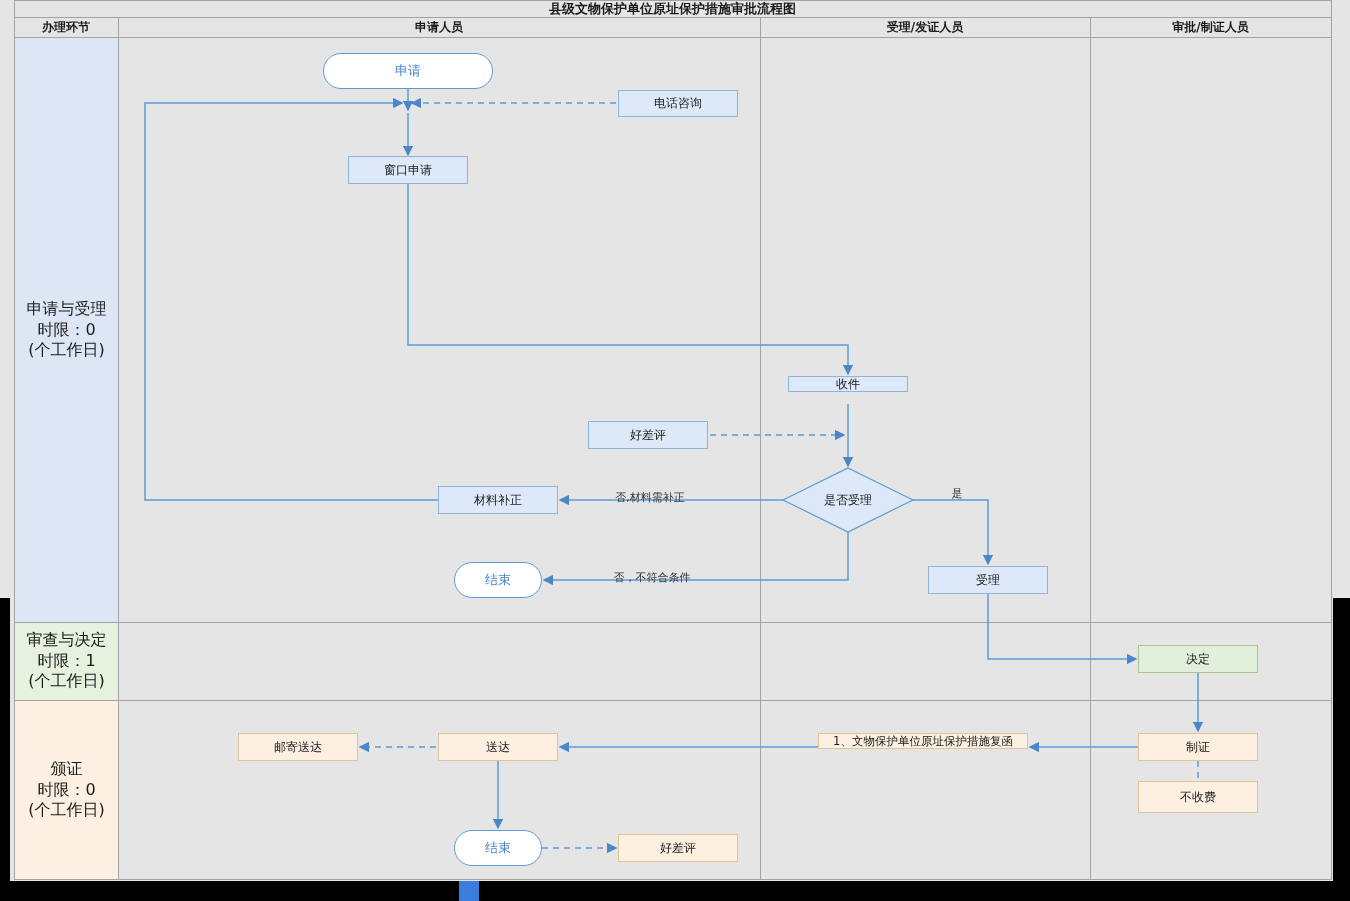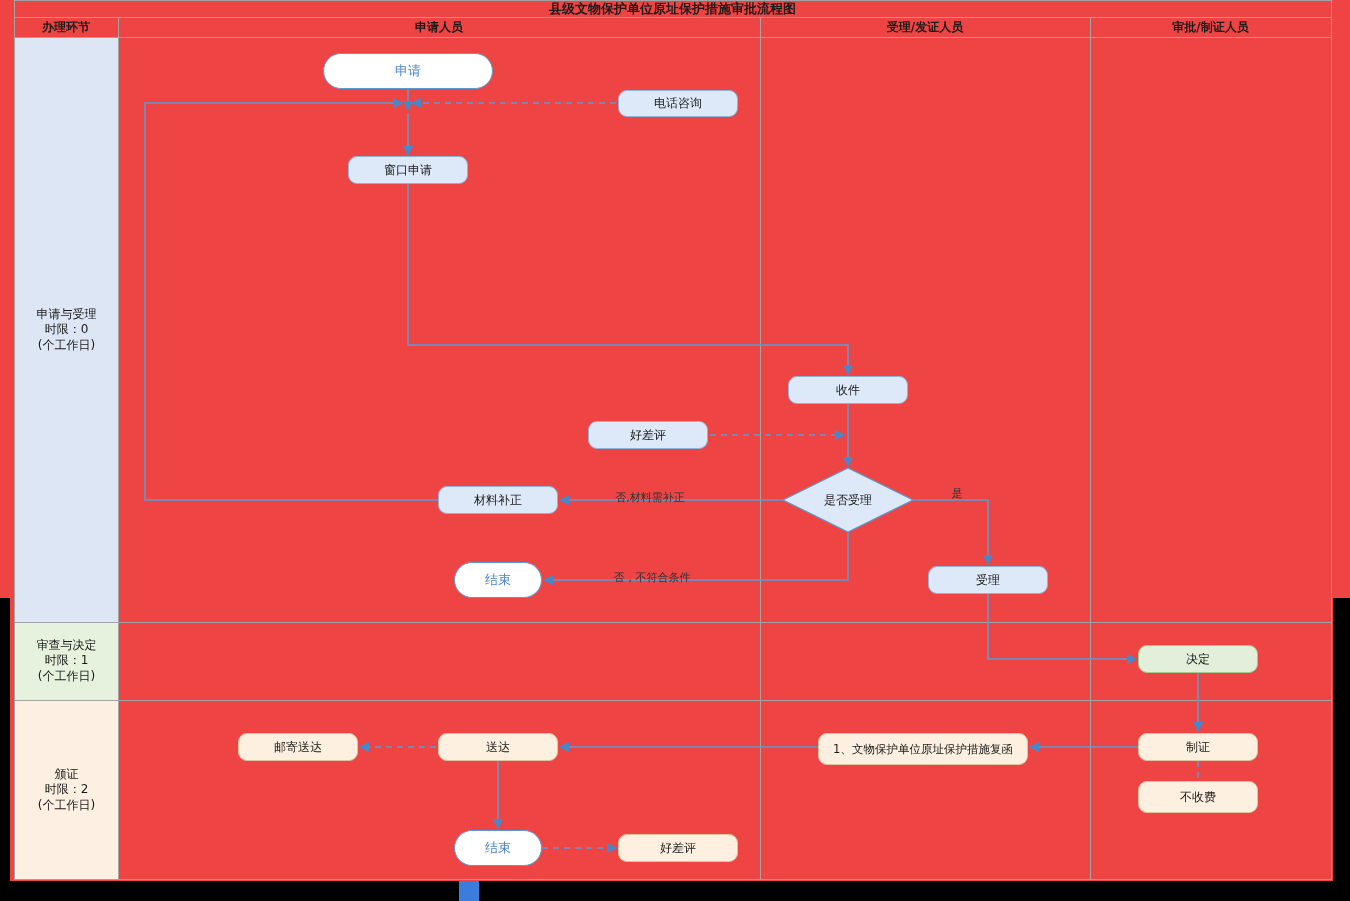--- a/index.html
+++ b/index.html
@@ -1,36 +1,36 @@
 <!DOCTYPE html>
 <html><head>
 <meta charset="utf-8">
 <style>
   html,body{margin:0;padding:0;background:#fff;}
   #stage{
-    position:relative;width:1350px;height:901px;background:#ef4444;overflow:hidden;
+    position:relative;width:1350px;height:901px;background:#e5e5e5;overflow:hidden;
     font-family:"DejaVu Sans","Liberation Sans",sans-serif;color:#1a1a1a;text-decoration:underline;
   }
   .abs{position:absolute;box-sizing:border-box;}
   .gridline{position:absolute;background:#a3a3a3;}
   .title{
     position:absolute;display:flex;align-items:center;justify-content:center;
     font-weight:bold;font-size:13px;
   }
   .colhead{
     position:absolute;display:flex;align-items:center;justify-content:center;
     font-weight:bold;font-size:12px;
   }
   .lane-label{
     position:absolute;display:flex;align-items:center;justify-content:center;
-    text-align:center;font-size:12px;line-height:1.3;white-space:pre-line;
+    text-align:center;font-size:16px;line-height:1.3;white-space:pre-line;
   }
   .node{
     position:absolute;display:flex;align-items:center;justify-content:center;
-    font-size:12px;text-align:center;box-sizing:border-box;z-index:3;border-radius:9px;
+    font-size:12px;text-align:center;box-sizing:border-box;z-index:3;
   }
   .rect-blue{background:#dde9f8;border:1px solid #8fb4dc;}
   .rect-green{background:#e2efda;border:1px solid #a5c98b;}
   .rect-orange{background:#fdf0e0;border:1px solid #dec49e;}
   .stadium{
     background:#fff;border:1.5px solid #5b9bd5;border-radius:18px;
     color:#4a86c8;font-size:13px;
   }
   .diamond-label{
     position:absolute;display:flex;align-items:center;justify-content:center;
@@ -71,21 +71,21 @@
   <div class="colhead" style="left:118px;top:17px;width:642px;height:20px;">申请人员</div>
   <div class="colhead" style="left:1090px;top:17px;width:241px;height:20px;">审批/制证人员</div>
 
   <div class="lane-label" style="left:15px;top:38px;width:103px;height:584px;">申请与受理
 时限：0
 (个工作日)</div>
   <div class="lane-label" style="left:15px;top:622px;width:103px;height:78px;">审查与决定
 时限：1
 (个工作日)</div>
   <div class="lane-label" style="left:15px;top:700px;width:103px;height:180px;">颁证
-时限：2
+时限：0
 (个工作日)</div>
 
   <svg class="connectors" width="1350" height="901">
     <defs>
       <marker id="arr" viewBox="0 0 8 8" refX="7" refY="4" markerWidth="7" markerHeight="7" orient="auto">
         <path d="M0,0 L8,4 L0,8 Z" fill="#4a86c8"></path>
       </marker>
     </defs>
     <g stroke="#5b9bd5" stroke-width="1.5" fill="none">
       <path d="M408,89 L408,110" marker-end="url(#arr)"></path>
@@ -106,29 +106,29 @@
       <path d="M1198,761 L1198,811" stroke-dasharray="6,5" marker-end="url(#arr)"></path>
       <path d="M498,761 L498,828" marker-end="url(#arr)"></path>
       <path d="M542,848 L616,848" stroke-dasharray="6,5" marker-end="url(#arr)"></path>
       <polygon points="848,468 913,500 848,532 783,500" fill="#dde9f8" stroke="#5b9bd5" stroke-width="1.2"></polygon>
     </g>
   </svg>
 
   <div class="node stadium" style="left:323px;top:53px;width:170px;height:36px;">申请</div>
   <div class="node rect-blue" style="left:618px;top:90px;width:120px;height:27px;">电话咨询</div>
   <div class="node rect-blue" style="left:348px;top:156px;width:120px;height:28px;">窗口申请</div>
-  <div class="node rect-blue" style="left:788px;top:376px;width:120px;height:28px;">收件</div>
+  <div class="node rect-blue" style="left:788px;top:376px;width:120px;height:16px;">收件</div>
   <div class="node rect-blue" style="left:588px;top:421px;width:120px;height:28px;">好差评</div>
   <div class="diamond-label" style="left:783px;top:468px;width:130px;height:64px;">是否受理</div>
   <div class="node rect-blue" style="left:438px;top:486px;width:120px;height:28px;">材料补正</div>
   <div class="node stadium" style="left:454px;top:562px;width:88px;height:36px;">结束</div>
   <div class="node rect-blue" style="left:928px;top:566px;width:120px;height:28px;">受理</div>
   <div class="node rect-green" style="left:1138px;top:645px;width:120px;height:28px;">决定</div>
   <div class="node rect-orange" style="left:1138px;top:733px;width:120px;height:28px;">制证</div>
-  <div class="node rect-orange" style="left:818px;top:733px;width:210px;height:32px;font-size:11.5px;">1、文物保护单位原址保护措施复函</div>
+  <div class="node rect-orange" style="left:818px;top:733px;width:210px;height:16px;font-size:11.5px;">1、文物保护单位原址保护措施复函</div>
   <div class="node rect-orange" style="left:438px;top:733px;width:120px;height:28px;">送达</div>
   <div class="node rect-orange" style="left:238px;top:733px;width:120px;height:28px;">邮寄送达</div>
   <div class="node rect-orange" style="left:1138px;top:781px;width:120px;height:32px;">不收费</div>
   <div class="node stadium" style="left:454px;top:830px;width:88px;height:36px;">结束</div>
   <div class="node rect-orange" style="left:618px;top:834px;width:120px;height:28px;">好差评</div>
 
   <div class="edge-label" style="left:650px;top:490px;">否,材料需补正</div>
   <div class="edge-label" style="left:652px;top:570px;">否，不符合条件</div>
   <div class="edge-label" style="left:957px;top:486px;">是</div>
 

